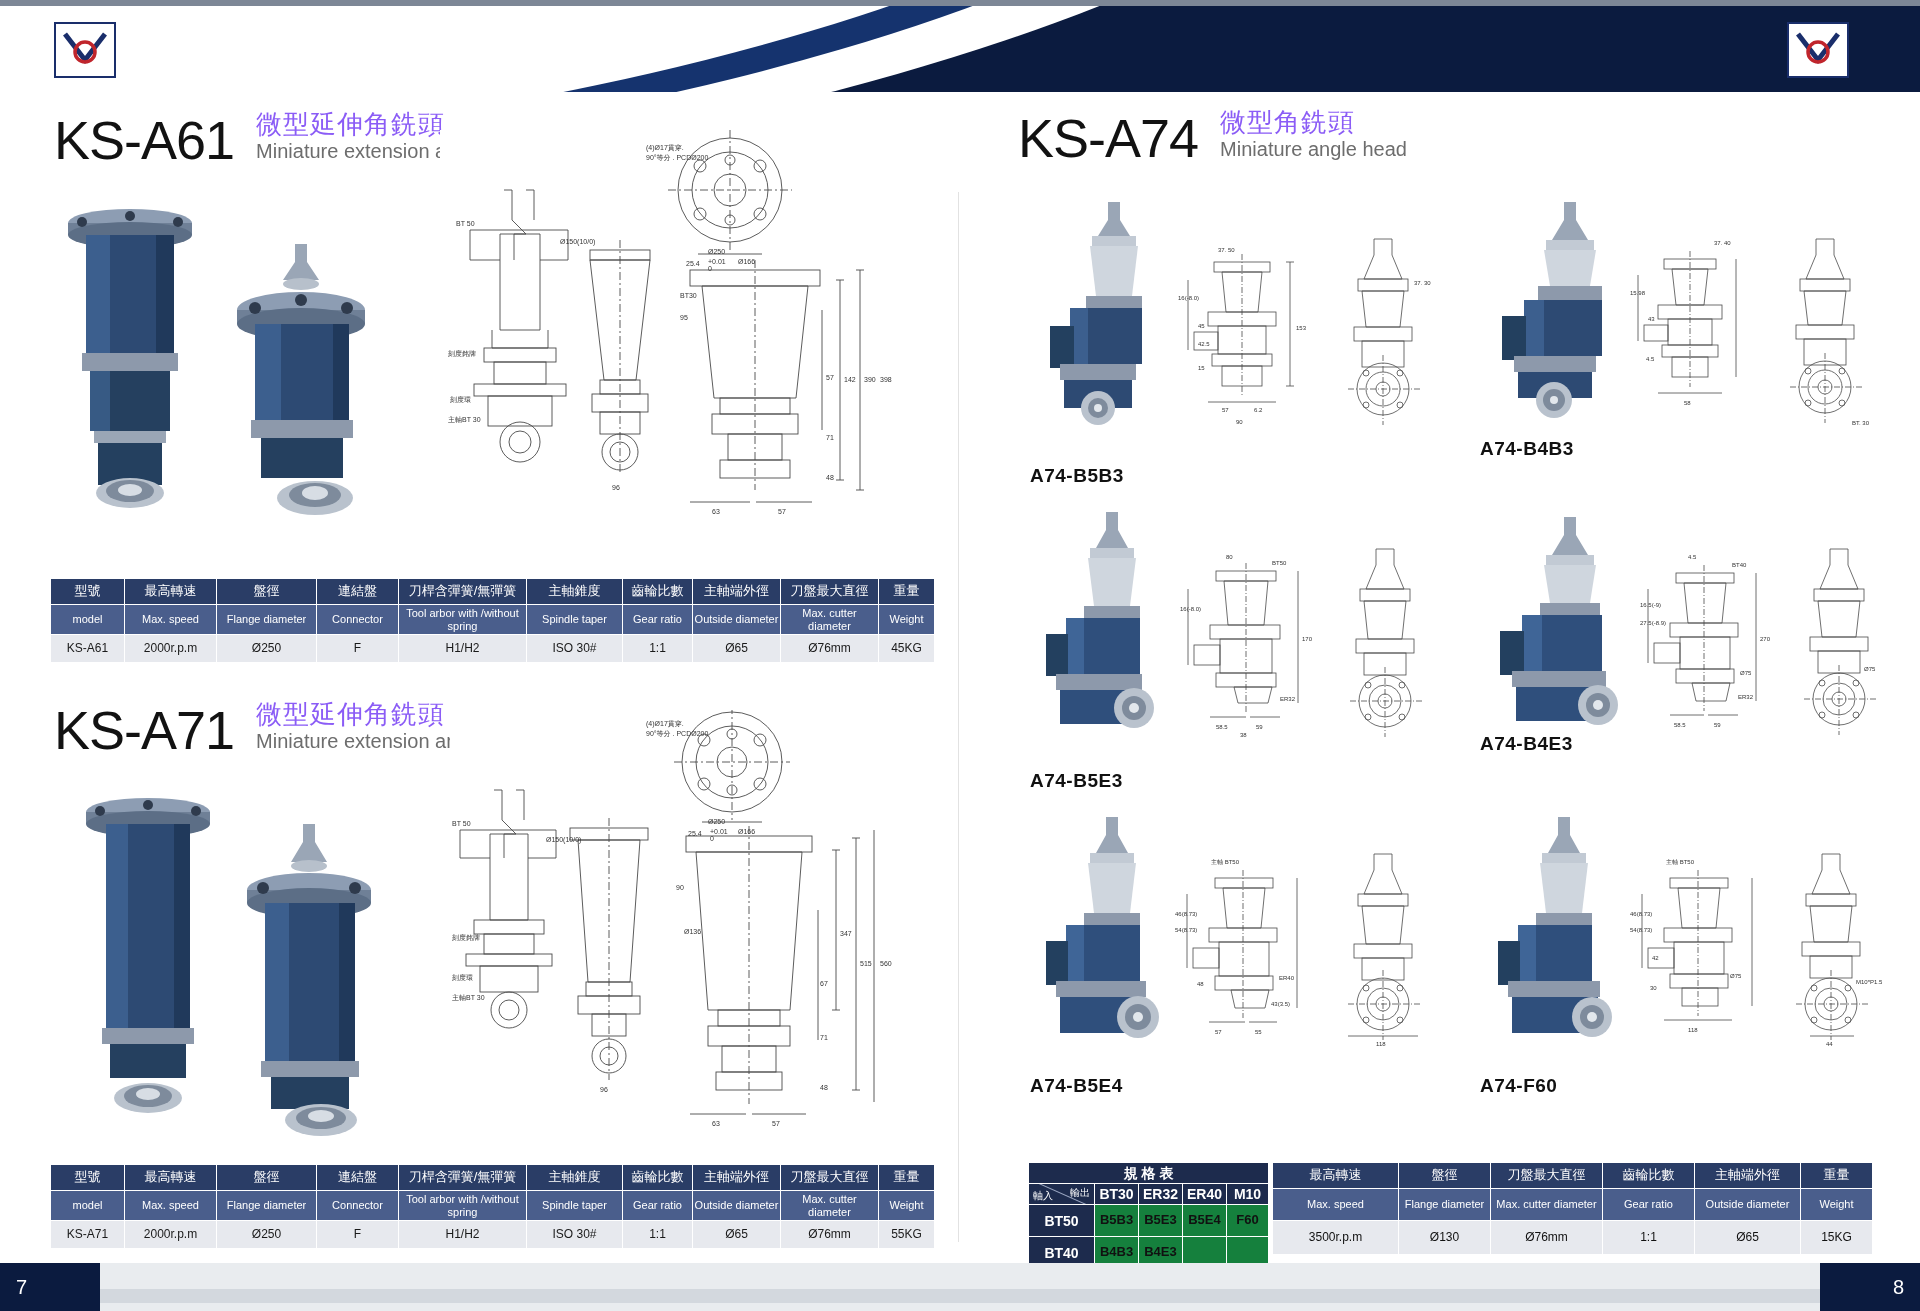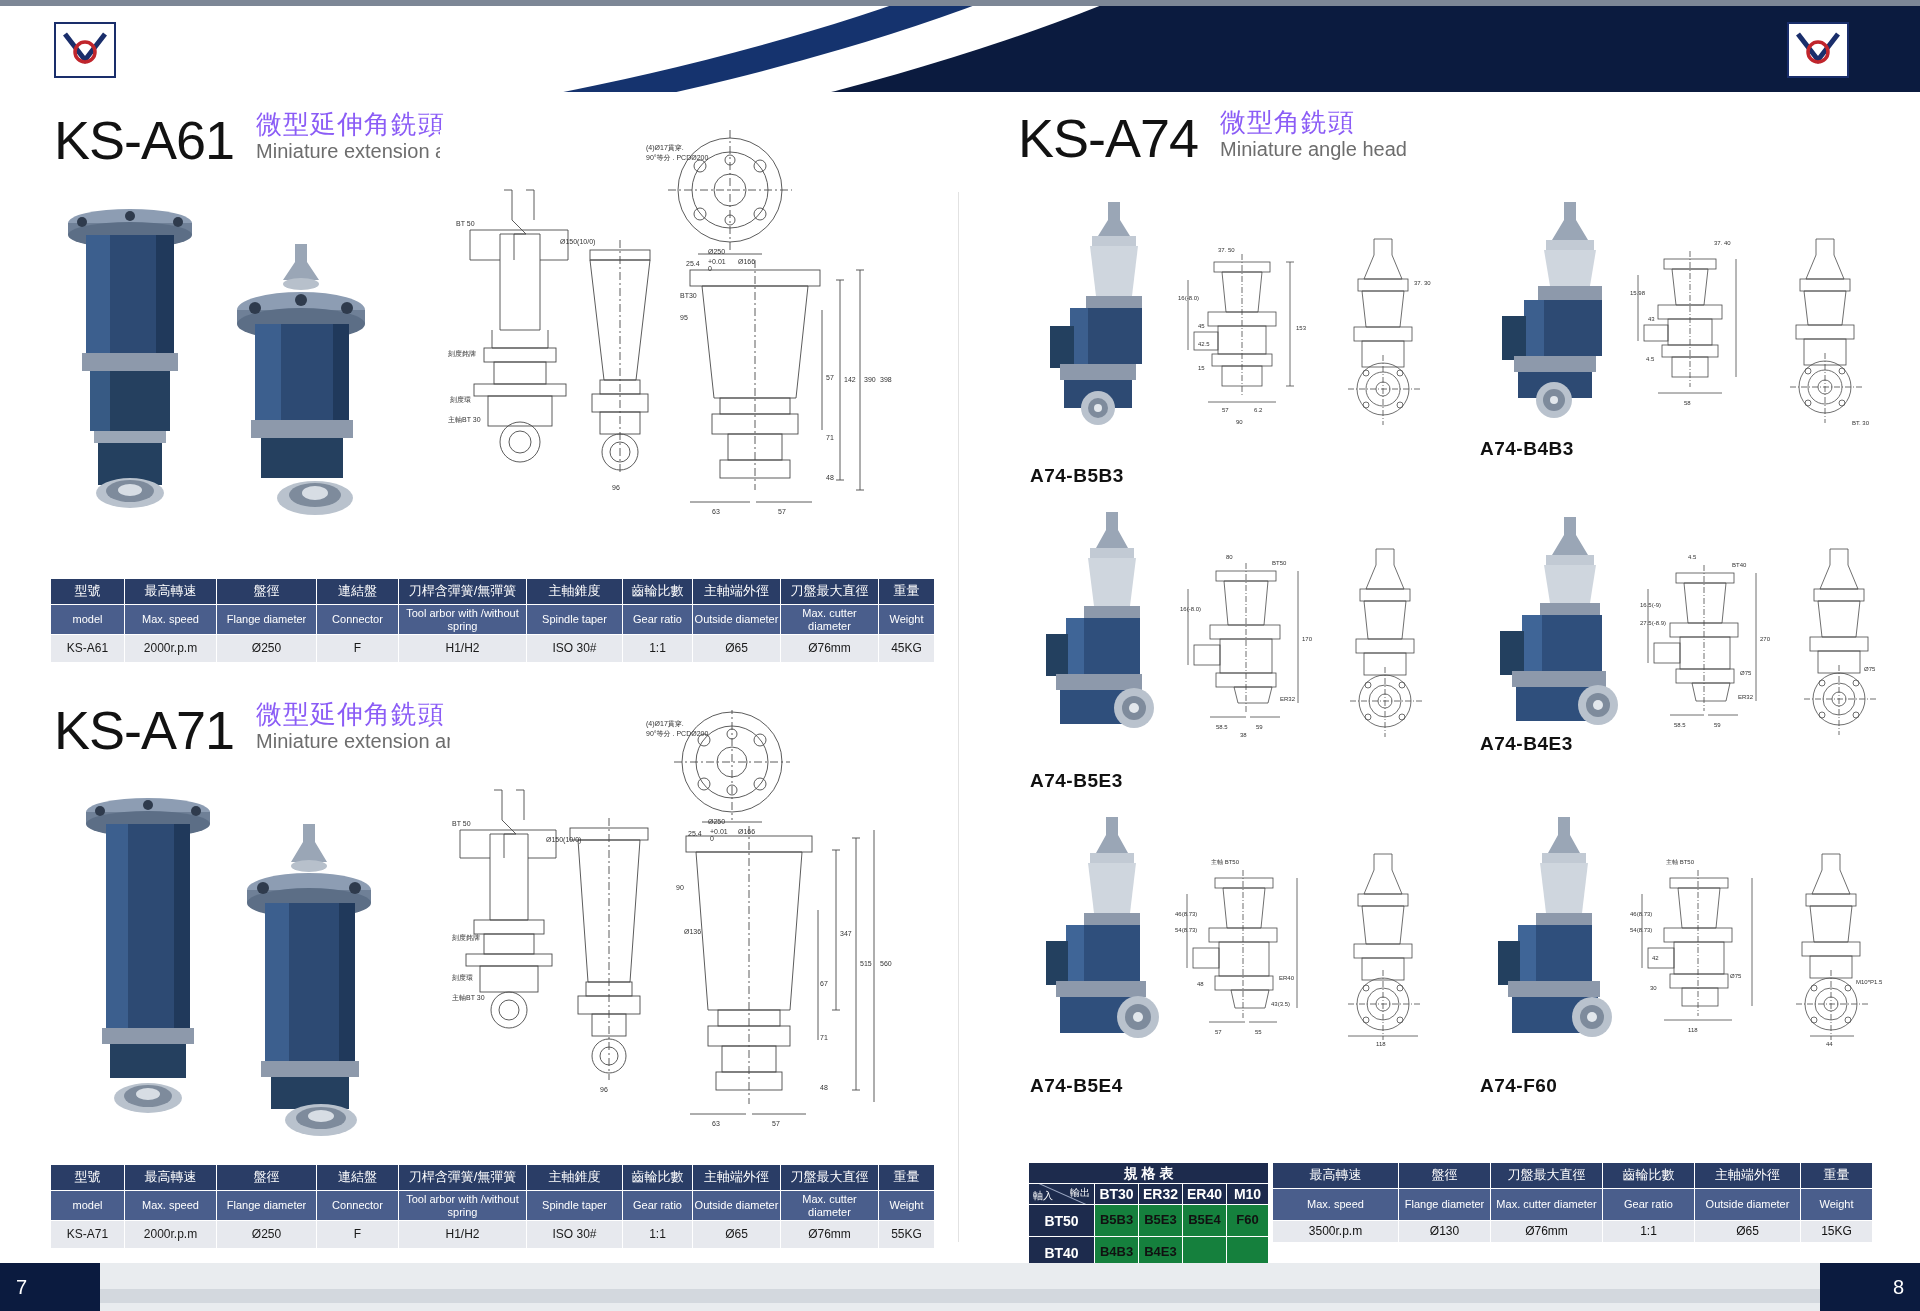--- a/index.html
+++ b/index.html
@@ -1037,21 +1037,21 @@
     <td class="rt-mid">重量</td>
   </tr>
   <tr style="height:32px">
     <td class="rt-mid2">Max. speed</td>
     <td class="rt-mid2">Flange diameter</td>
     <td class="rt-mid2">Max. cutter diameter</td>
     <td class="rt-mid2">Gear ratio</td>
     <td class="rt-mid2">Outside diameter</td>
     <td class="rt-mid2">Weight</td>
   </tr>
-  <tr style="height:22px">
+  <tr style="height:34px">
     <td class="rt-valn">3500r.p.m</td>
     <td class="rt-valn">Ø130</td>
     <td class="rt-valn">Ø76mm</td>
     <td class="rt-valn">1:1</td>
     <td class="rt-valn">Ø65</td>
     <td class="rt-valn">15KG</td>
   </tr>
 </tbody>
   </table>
 

